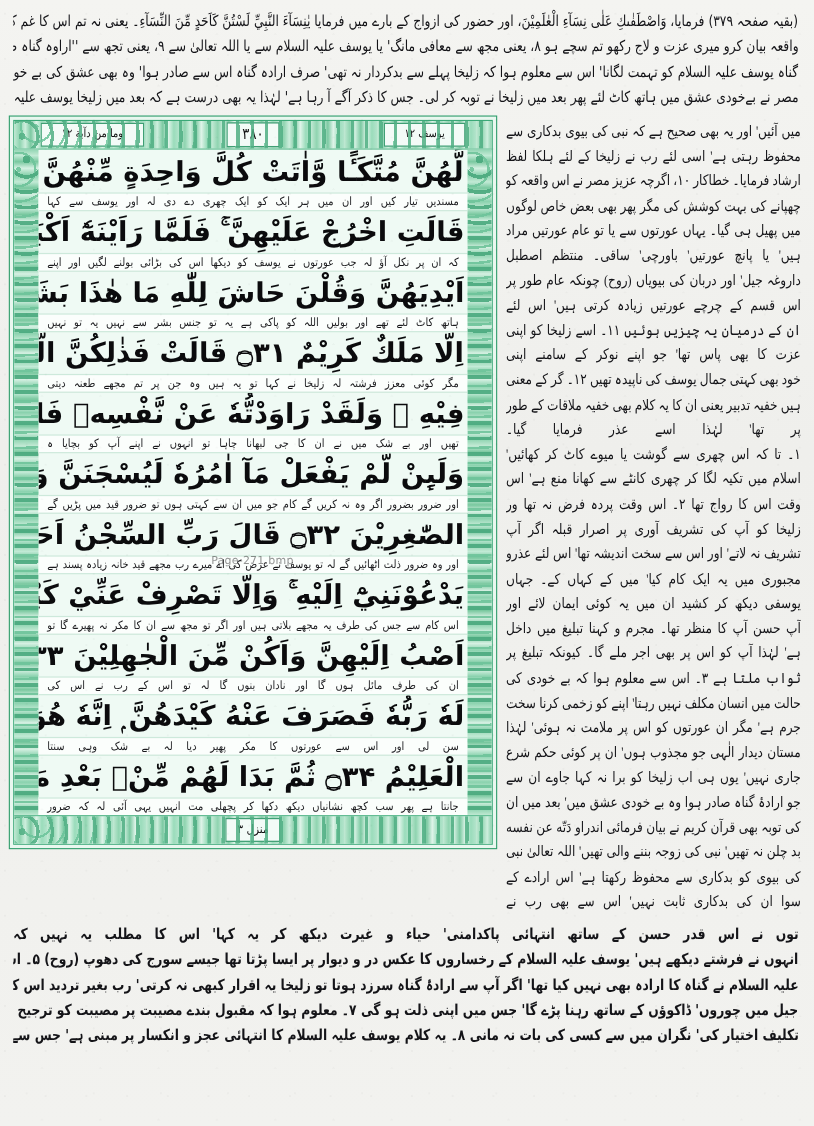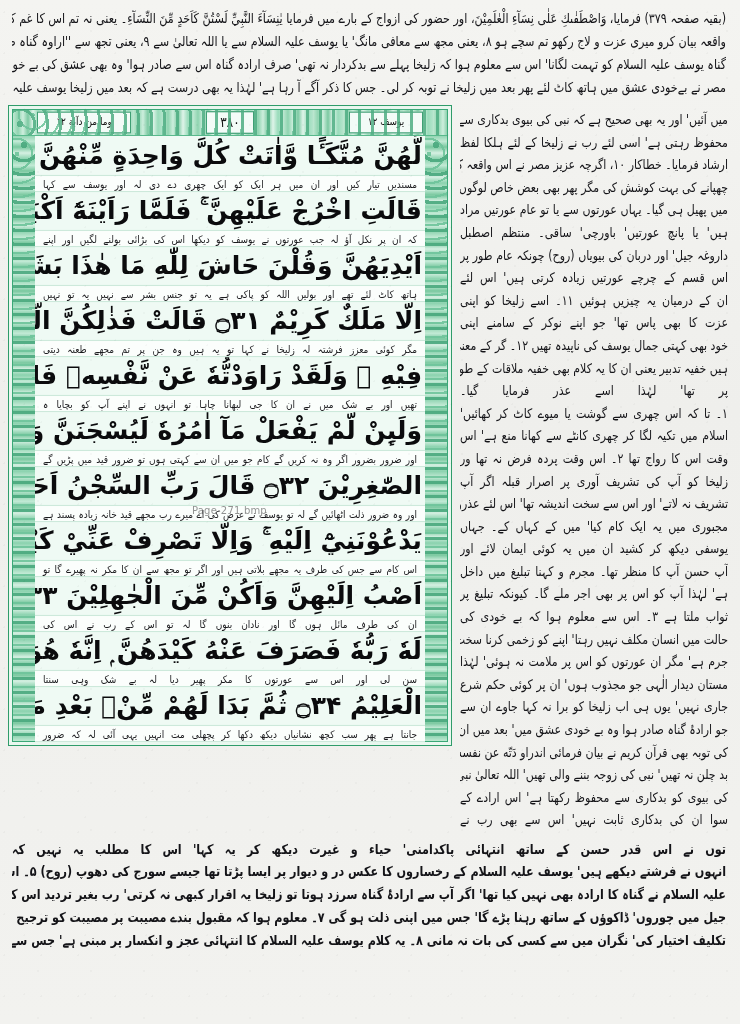--- a/index.html
+++ b/index.html
@@ -122,21 +122,21 @@
   }
   .manzil-wrap { height: 26px; position: relative; }
   .manzil {
     position: absolute; left: 50%; transform: translateX(-50%) scaleY(1.15);
     top: 3px; background:#f3fbf7; border:1px solid #3f9f74;
     font-size: 9.5px; line-height: 17px; height: 19px;
     padding: 0 10px; direction: rtl; color:#111; white-space:nowrap;
   }
 
   
-  .side-commentary { flex: 1 1 auto; padding: 4px 4px 0 2px; min-width:0; }
+  .side-commentary { flex: 1 1 auto; padding: 4px 4px 0 2px; min-width:0;font-family:Liberation Serif, serif; }
   .side-commentary .cline {
     direction: rtl; text-align: justify; text-align-last: justify;
     font-size: 11px; line-height: 22.6px; height: 22.6px;
     white-space: nowrap; overflow: hidden; color:#141418;
     transform: scaleY(1.2);
   }
 
   
   .bottom-commentary { padding: 6px 6px 0 4px; font-weight: bold; }
   .bottom-commentary .cline {
@@ -222,20 +222,25 @@
             <div class="tafsir-strip">سن لی اور اس سے عورتوں کا مکر پھیر دیا لہ بے شک وہی سنتا</div>
 
             <div class="ayah">الْعَلِيْمُ ۝۳۴ ثُمَّ بَدَا لَهُمْ مِّنْۢ بَعْدِ مَا رَاَوُا الْاٰيٰتِ</div>
             <div class="tafsir-strip">جانتا ہے پھر سب کچھ نشانیاں دیکھ دکھا کر پچھلی مت انہیں یہی آئی لہ کہ ضرور</div>
 
           </div>
 
           <div class="band-v"></div>
         </div>
 
+        <div class="band-h bottom">
+          <div class="manzil-wrap">
+            <div class="manzil">منزل ۳</div>
+          </div>
+        </div>
 
       </div>
     </div>
 
     <div class="side-commentary urdu">
       <div class="cline">میں آئیں' اور یہ بھی صحیح ہے کہ نبی کی بیوی بدکاری سے</div>
       <div class="cline">محفوظ رہتی ہے' اسی لئے رب نے زلیخا کے لئے ہلکا لفظ</div>
       <div class="cline">ارشاد فرمایا۔ خطاکار ۱۰، اگرچہ عزیز مصر نے اس واقعہ کو</div>
       <div class="cline">چھپانے کی بہت کوشش کی مگر پھر بھی بعض خاص لوگوں</div>
       <div class="cline">میں پھیل ہی گیا۔ یہاں عورتوں سے یا تو عام عورتیں مراد</div>

